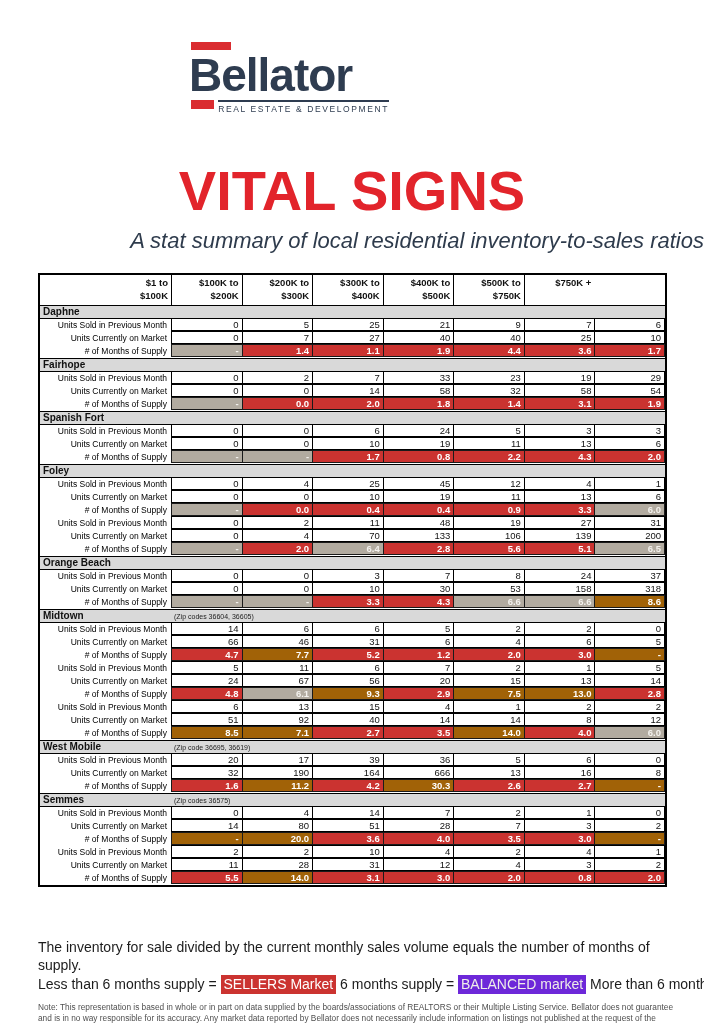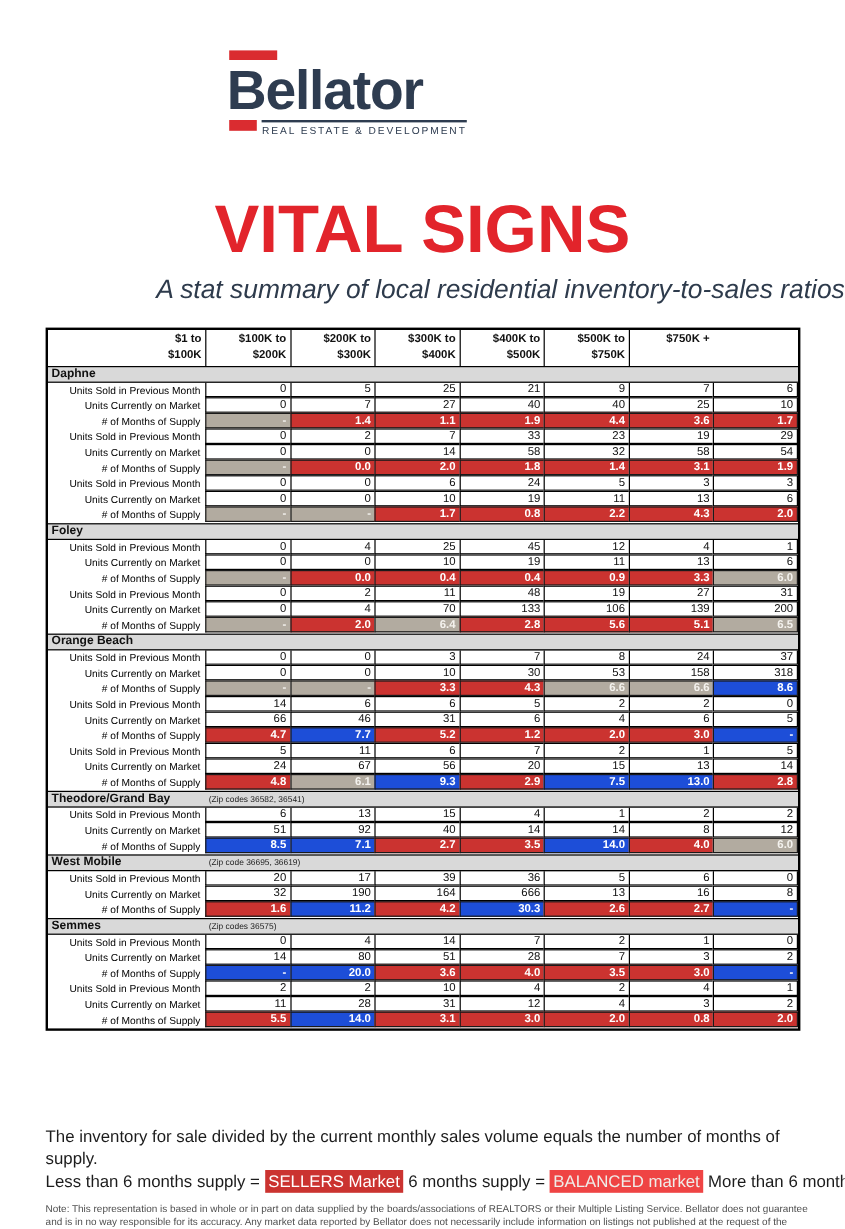--- a/index.html
+++ b/index.html
@@ -49,29 +49,29 @@
   .lbl { font-size: 8.5px; text-align: right; padding-right: 4px; line-height: 13px; color: #000; }
   .num { border: 1px solid #000; border-right-width: 0; font-size: 9.5px; text-align: right;
     padding-right: 3px; line-height: 12px; height: 13px; margin-top: -1px; background: #fff; }
   .t-row .num:last-child { border-right-width: 1px; }
 
   .sup { border: 1px solid #1a1a1a; border-right-width: 0; font-size: 9.5px; font-weight: 700; color: #fff;
     text-align: right; padding-right: 3px; line-height: 12px; height: 13px; margin-top: -1px; }
   .t-row .sup:last-child { border-right-width: 1px; }
   .sup-red   { background: #CB3330; text-align: right; }
   .sup-gray  { background: #B2ABA0; color: #F4F2EE; }
-  .sup-navy  { background: #1d4ed8; }
+  .sup-navy  { background: #a16207; }
 
   
   .footer { position: absolute; top: 938px; left: 38px; width: 632px; }
   .f-line1 { font-size: 14px; color: #1c1c1c; line-height: 18px; }
   .f-line2 { font-size: 14px; color: #1c1c1c; line-height: 19px; margin-top: 1px; white-space: nowrap; }
   .chip { display: inline-block; padding: 0 3px; font-weight: 400; }
   .chip-red  { background: #CB3330; color: #fff; }
-  .chip-gray { background: #ef4444; color: #EFEDE9; }
+  .chip-gray { background: #6d28d9; color: #EFEDE9; }
   .note { margin-top: 8px; font-size: 8.3px; color: #4f4f4f; line-height: 1.38; width: 640px; }
 </style>
 </head>
 <body>
 
 <div class="logo">
   <div class="logo-inner">
     <div class="logo-bar-top"></div>
     <div class="logo-word">Bellator</div>
     <div class="logo-tagline-row">
@@ -129,20 +129,25 @@
       <div class="lbl"># of Months of Supply</div>
       <div class="sup sup-gray">-</div>
       <div class="sup sup-red">1.4</div>
       <div class="sup sup-red">1.1</div>
       <div class="sup sup-red">1.9</div>
       <div class="sup sup-red">4.4</div>
       <div class="sup sup-red">3.6</div>
       <div class="sup sup-red">1.7</div>
     </div>
     <div class="t-row">
+      <div class="area-row">
+        <span class="area-name">Fairhope</span>
+      </div>
+    </div>
+    <div class="t-row">
       <div class="lbl">Units Sold in Previous Month</div>
       <div class="num">0</div>
       <div class="num">2</div>
       <div class="num">7</div>
       <div class="num">33</div>
       <div class="num">23</div>
       <div class="num">19</div>
       <div class="num">29</div>
     </div>
     <div class="t-row">
@@ -159,20 +164,25 @@
       <div class="lbl"># of Months of Supply</div>
       <div class="sup sup-gray">-</div>
       <div class="sup sup-red">0.0</div>
       <div class="sup sup-red">2.0</div>
       <div class="sup sup-red">1.8</div>
       <div class="sup sup-red">1.4</div>
       <div class="sup sup-red">3.1</div>
       <div class="sup sup-red">1.9</div>
     </div>
     <div class="t-row">
+      <div class="area-row">
+        <span class="area-name">Spanish Fort</span>
+      </div>
+    </div>
+    <div class="t-row">
       <div class="lbl">Units Sold in Previous Month</div>
       <div class="num">0</div>
       <div class="num">0</div>
       <div class="num">6</div>
       <div class="num">24</div>
       <div class="num">5</div>
       <div class="num">3</div>
       <div class="num">3</div>
     </div>
     <div class="t-row">
@@ -287,20 +297,26 @@
     </div>
     <div class="t-row">
       <div class="lbl"># of Months of Supply</div>
       <div class="sup sup-gray">-</div>
       <div class="sup sup-gray">-</div>
       <div class="sup sup-red">3.3</div>
       <div class="sup sup-red">4.3</div>
       <div class="sup sup-gray">6.6</div>
       <div class="sup sup-gray">6.6</div>
       <div class="sup sup-navy">8.6</div>
+    </div>
+    <div class="t-row">
+      <div class="area-row">
+        <span class="area-name">Midtown</span>
+        <span class="area-zip">(Zip codes 36604, 36605)</span>
+      </div>
     </div>
     <div class="t-row">
       <div class="lbl">Units Sold in Previous Month</div>
       <div class="num">14</div>
       <div class="num">6</div>
       <div class="num">6</div>
       <div class="num">5</div>
       <div class="num">2</div>
       <div class="num">2</div>
       <div class="num">0</div>
@@ -347,26 +363,20 @@
     </div>
     <div class="t-row">
       <div class="lbl"># of Months of Supply</div>
       <div class="sup sup-red">4.8</div>
       <div class="sup sup-gray">6.1</div>
       <div class="sup sup-navy">9.3</div>
       <div class="sup sup-red">2.9</div>
       <div class="sup sup-navy">7.5</div>
       <div class="sup sup-navy">13.0</div>
       <div class="sup sup-red">2.8</div>
-    </div>
-    <div class="t-row">
-      <div class="area-row">
-        <span class="area-name">Theodore/Grand Bay</span>
-        <span class="area-zip">(Zip codes 36582, 36541)</span>
-      </div>
     </div>
     <div class="t-row">
       <div class="lbl">Units Sold in Previous Month</div>
       <div class="num">6</div>
       <div class="num">13</div>
       <div class="num">15</div>
       <div class="num">4</div>
       <div class="num">1</div>
       <div class="num">2</div>
       <div class="num">2</div>

